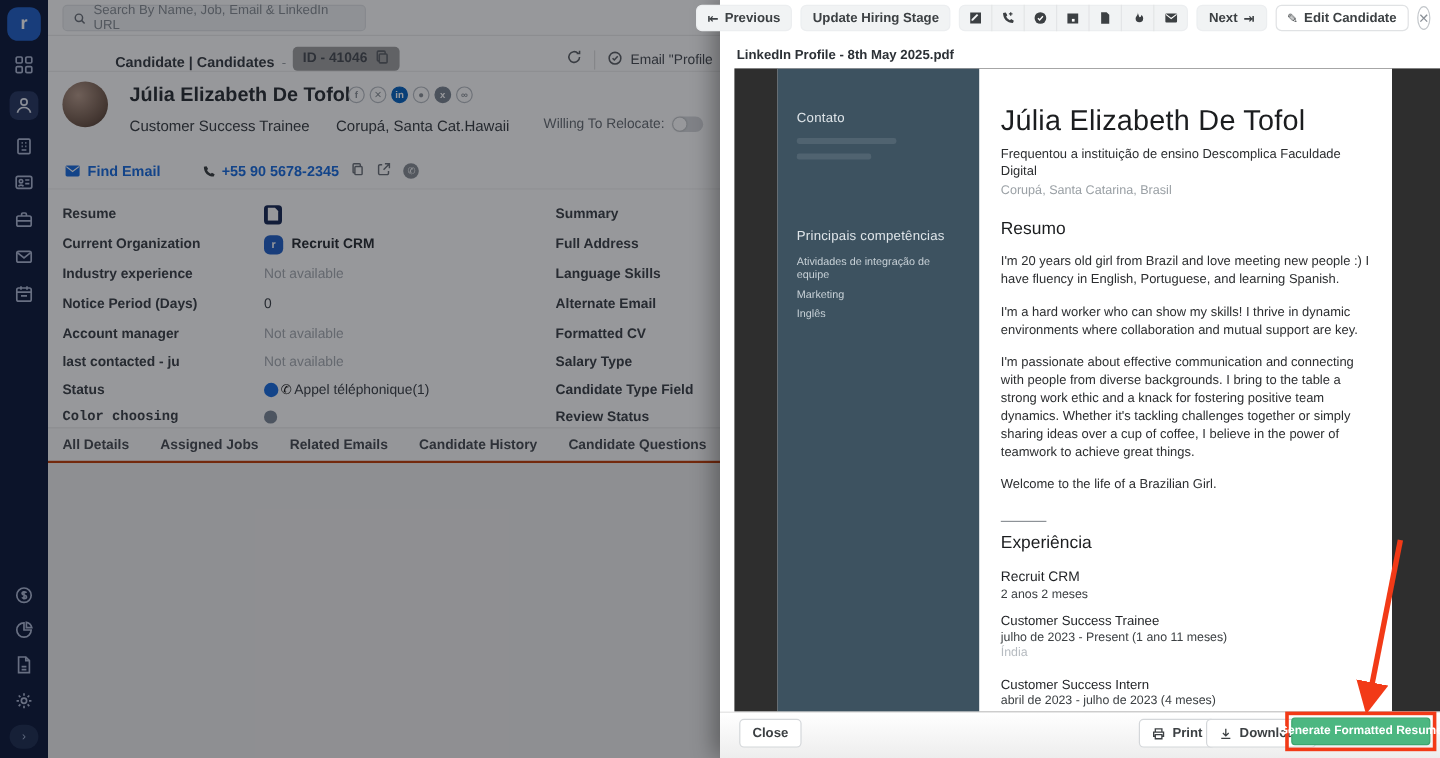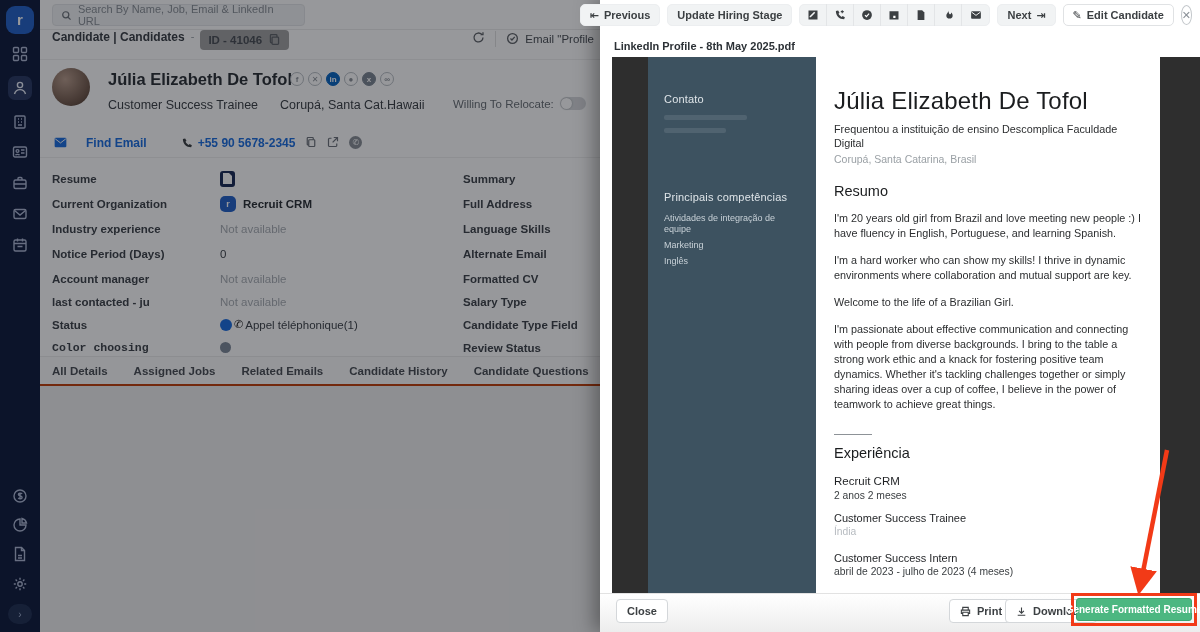--- a/index.html
+++ b/index.html
@@ -27,21 +27,21 @@
   
   .topbar { position:absolute; left:40px; top:0; width:560px; height:30px; background:#fff;
     border-bottom:1px solid #ececec; }
   .searchbox { position:absolute; left:12px; top:4px; width:253px; height:22px; background:#f1f3f4;
     border:1px solid #e4e6e8; border-radius:4px; display:flex; align-items:center; gap:6px;
     padding:0 8px; color:#8a9097; font-size:11px; }
   .searchbox svg { width:11px; height:11px; stroke:#6d737a; fill:none; stroke-width:1.8; }
 
   
   .crumbrow { position:absolute; left:40px; top:30px; width:560px; height:30px; background:#fff;
-    border-bottom:1px solid #f0f0f0; display:flex; align-items:flex-start; }
+    border-bottom:1px solid #f0f0f0; display:flex; align-items:flex-end;padding-left:44px; }
   .crumb { margin-left:12px; font-size:12px; font-weight:bold; color:#3a3f45; }
   .crumb-dash { margin:0 6px; color:#9aa0a6; font-size:11px; }
   .id-pill { background:#a3a3a3; border-radius:4px; height:20px; display:flex; align-items:center;
     gap:6px; padding:0 8px; font-size:11.5px; font-weight:bold; color:#4a4f55; }
   .crumb-actions { margin-left:auto; display:flex; align-items:center; gap:10px; padding-right:6px;
     color:#5f6artefact368; }
   .mini-ic svg { width:13px; height:13px; stroke:#5f6368; fill:none; stroke-width:1.6; }
   .email-profile { display:flex; align-items:center; gap:6px; font-size:11.5px; color:#4a4f55;
     white-space:nowrap; }
 
@@ -60,21 +60,21 @@
   .p-region { position:absolute; left:347px; top:38px; font-size:12.5px; color:#3c4146; }
   .reloc { position:absolute; left:413px; top:37px; display:flex; align-items:center; gap:6px;
     font-size:11.5px; color:#6a7076; }
   .toggle { width:26px; height:13px; border-radius:7px; background:#d7dadd; position:relative; }
   .toggle::after { content:""; position:absolute; left:1px; top:1px; width:11px; height:11px;
     border-radius:50%; background:#fff; box-shadow:0 0 2px rgba(0,0,0,.3); }
 
   
   .contact { position:absolute; left:40px; top:128px; width:560px; height:30px; background:#fff;
     border-bottom:1px solid #f0f0f0; display:flex; align-items:center; gap:10px; }
-  .find-email { margin-left:14px; display:flex; align-items:center; gap:19px; color:#1d6fe0;
+  .find-email { margin-left:14px; display:flex; align-items:center; gap:6px; color:#1d6fe0;
     font-size:12px; font-weight:bold; }
   .phone { margin-left:24px; display:flex; align-items:center; gap:5px; color:#1d6fe0;
     font-size:12px; font-weight:bold; }
   .tiny-ic svg { width:12px; height:12px; stroke:#6d737a; fill:none; stroke-width:1.6; }
   .wa { width:13px; height:13px; border-radius:50%; background:#8a9097; color:#fff; font-size:8px;
     display:flex; align-items:center; justify-content:center; }
 
   
   .fields { position:absolute; left:40px; top:158px; width:560px; height:198px; background:#fff; }
   .frow { position:absolute; height:25px; display:flex; align-items:center; }
@@ -520,27 +520,28 @@
             <div class="ps-skill">Inglês</div>
           </div>
         </div>
         <div class="page-main">
           <div class="pm-name">Júlia Elizabeth De Tofol</div>
           <div class="pm-sub">Frequentou a instituição de ensino Descomplica Faculdade Digital</div>
           <div class="pm-loc">Corupá, Santa Catarina, Brasil</div>
           <div class="pm-h2">Resumo</div>
           <div class="pm-p">I'm 20 years old girl from Brazil and love meeting new people :) I have fluency in English, Portuguese, and learning  Spanish.</div>
           <div class="pm-p">I'm a hard worker who can show my skills! I thrive in dynamic environments where collaboration and mutual support are key.</div>
+          <div class="pm-p">I'm passionate about effective communication and connecting with people from diverse backgrounds. I bring to the table a strong work ethic and a knack for fostering positive team dynamics. Whether it's tackling challenges together or simply sharing ideas over a cup of coffee, I believe in the power of teamwork to achieve great things.</div>
           <div class="pm-p">Welcome to the life of a Brazilian Girl.</div>
-          <div class="pm-p">I'm passionate about effective communication and connecting with people from diverse backgrounds. I bring to the table a strong work ethic and a knack for fostering positive team dynamics. Whether it's tackling challenges together or simply sharing ideas over a cup of coffee, I believe in the power of teamwork to achieve great things.</div>
           <div class="pm-div"></div>
           <div class="pm-h2" style="margin-top:10px">Experiência</div>
           <div class="job-co">Recruit CRM</div>
           <div class="job-dur">2 anos 2 meses</div>
           <div class="job-t">Customer Success Trainee</div>
+          <div class="job-d">julho de 2023 - Present (1 ano 11 meses)</div>
           <div class="job-l">Índia</div>
           <div class="job-t" style="margin-top:15px">Customer Success Intern</div>
           <div class="job-d">abril de 2023 - julho de 2023 (4 meses)</div>
 
         </div>
       </div>
     </div>
 
     <div class="m-footer">
       <span class="f-btn" style="left:16px; top:5px;">

